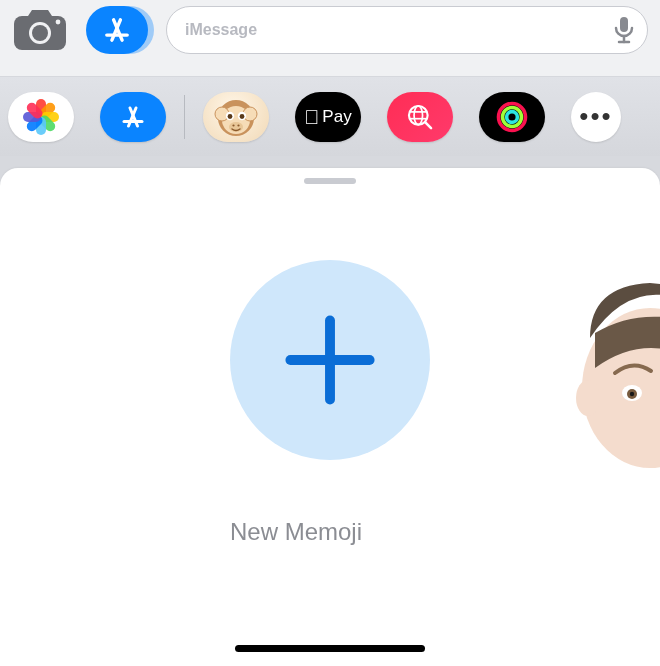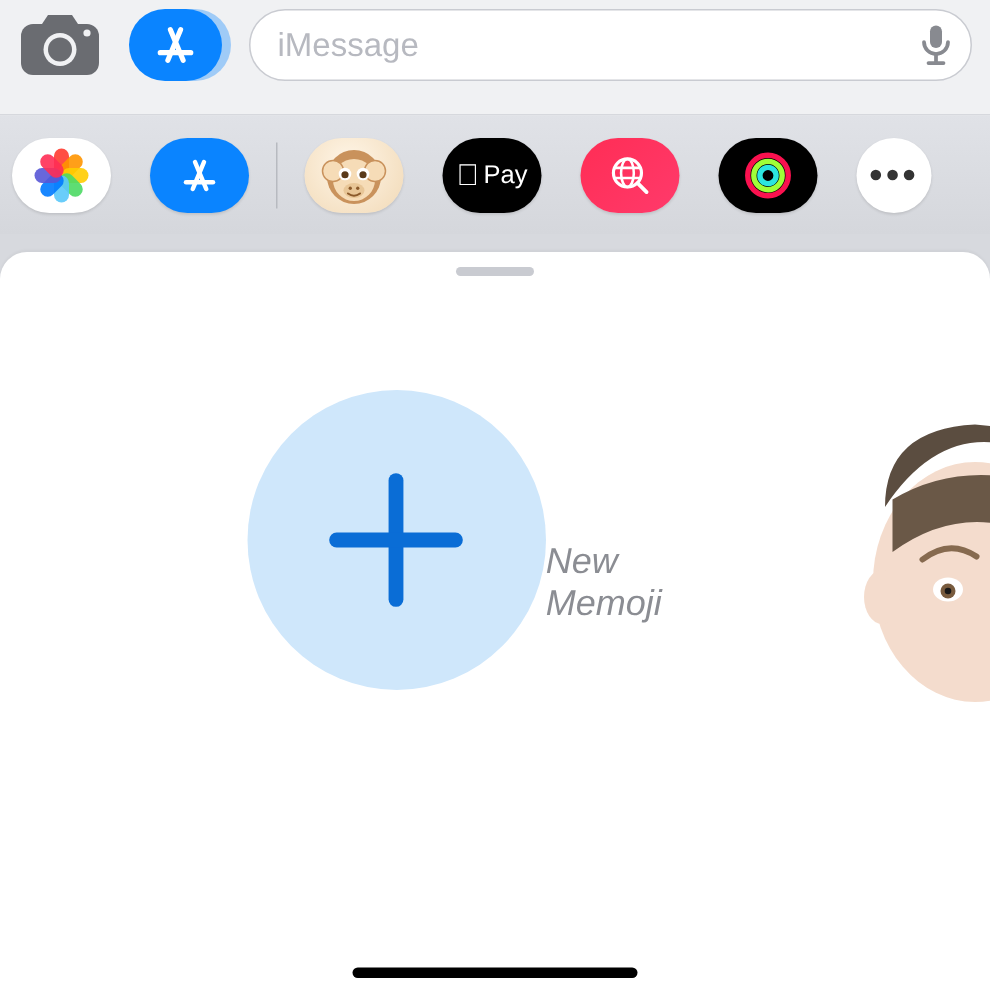--- a/index.html
+++ b/index.html
@@ -39,23 +39,24 @@
     border: 1.5px solid #c9cbd1;
     border-radius: 24px;
     display: flex;
     align-items: center;
     padding: 0 10px 0 18px;
     background: #fff;
   }
   .compose input {
     flex: 1 1 auto;
     border: none; outline: none;
-    font-size: 22px;
+    font-size: 16px;
     color: #c2410c;
     background: transparent;
+    font-weight: bold;
   }
   .compose input::placeholder { color: #b7b9c0; }
   .mic { width: 26px; height: 30px; color: #888a90; }
 
   
   .app-strip {
     height: 80px;
     border-top: 1px solid #d6d8dd;
     background: linear-gradient(#e0e2e7, #d5d7dc);
     display: flex;
@@ -111,21 +112,21 @@
     overflow: hidden;
   }
   .grabber {
     position: absolute; top: 10px; left: 50%; transform: translateX(-50%);
     width: 52px; height: 6px; border-radius: 3px;
     background: #c9cbd1;
   }
   .new-memoji {
     position: absolute;
     top: 92px; left: 50%; transform: translateX(-50%);
-    display: flex; flex-direction: row; align-items: center; font-style: italic;
+    display: flex; flex-direction: column; 
   }
   .plus-circle {
     width: 200px; height: 200px; border-radius: 50%;
     background: #cfe7fb;
     display: flex; align-items: center; justify-content: center;
   }
   .plus-circle svg { color: #0a6dd6; }
   .new-memoji-label {
     margin-top: 58px;
     font-size: 24px;

